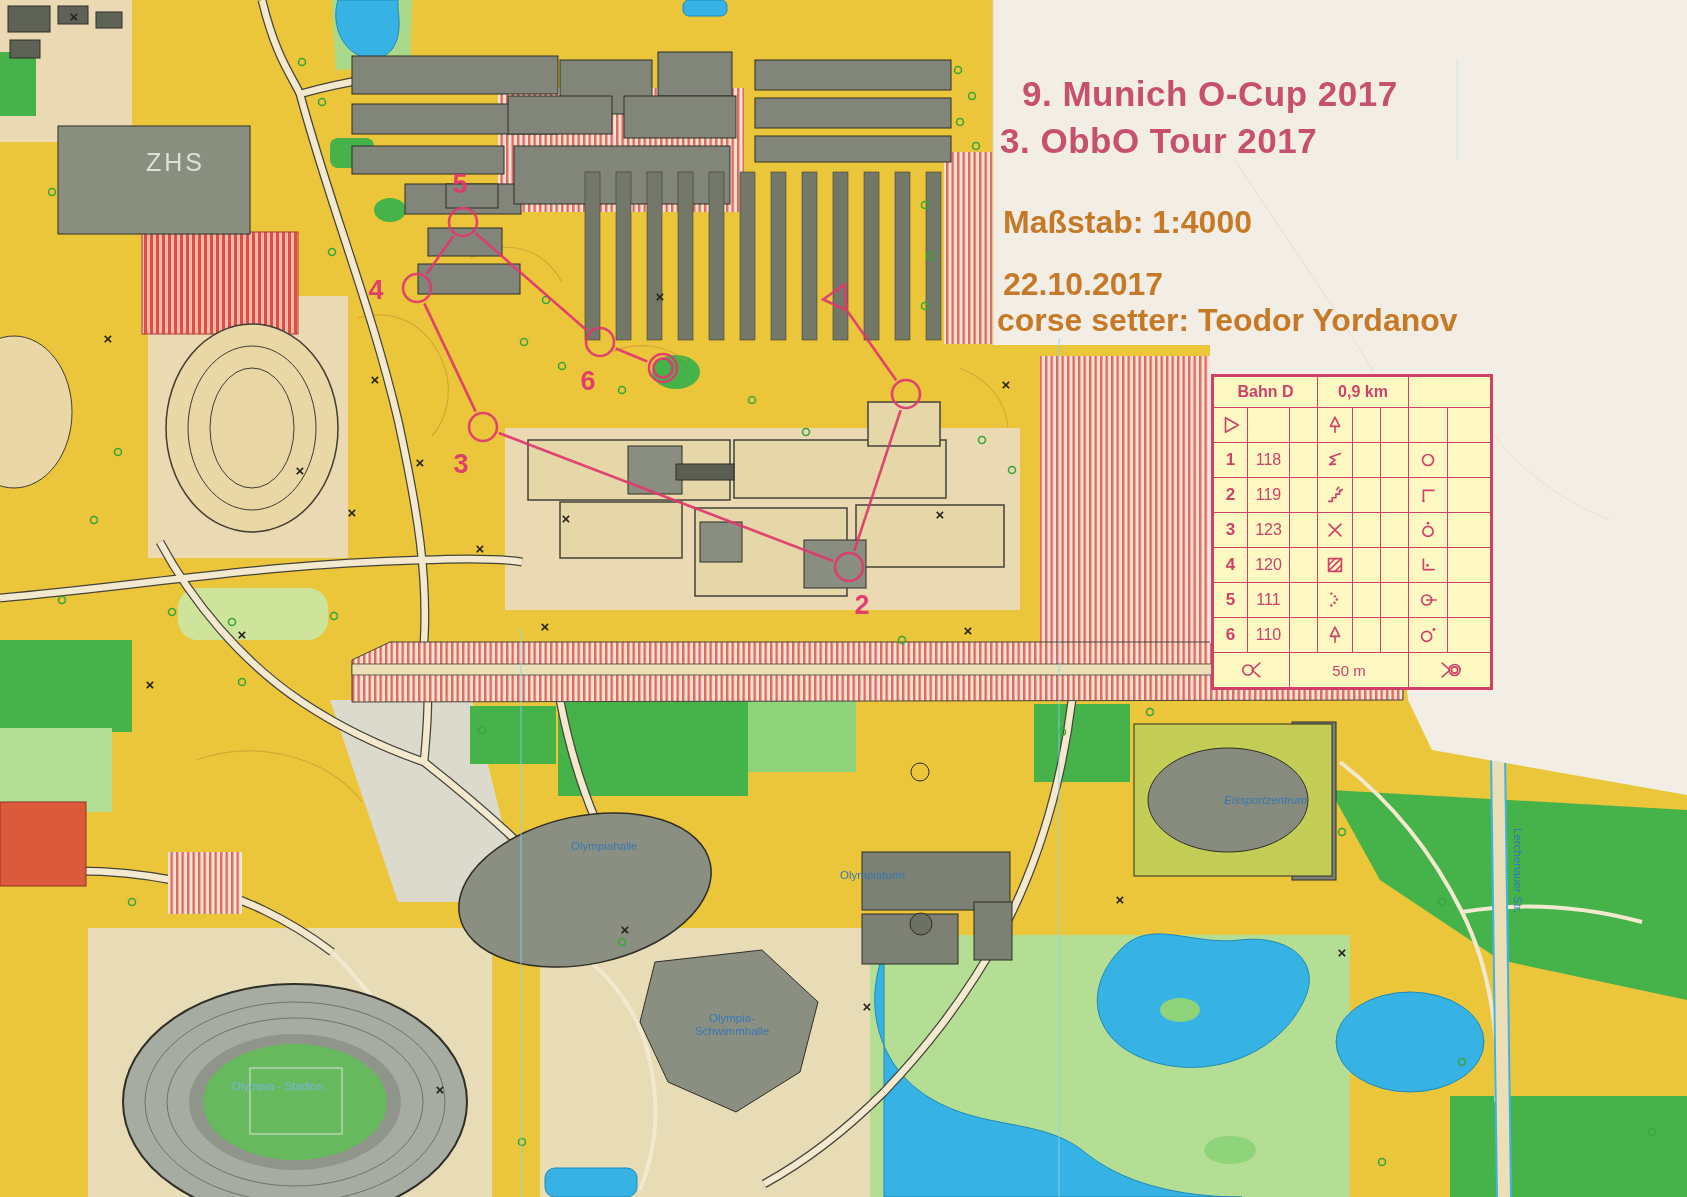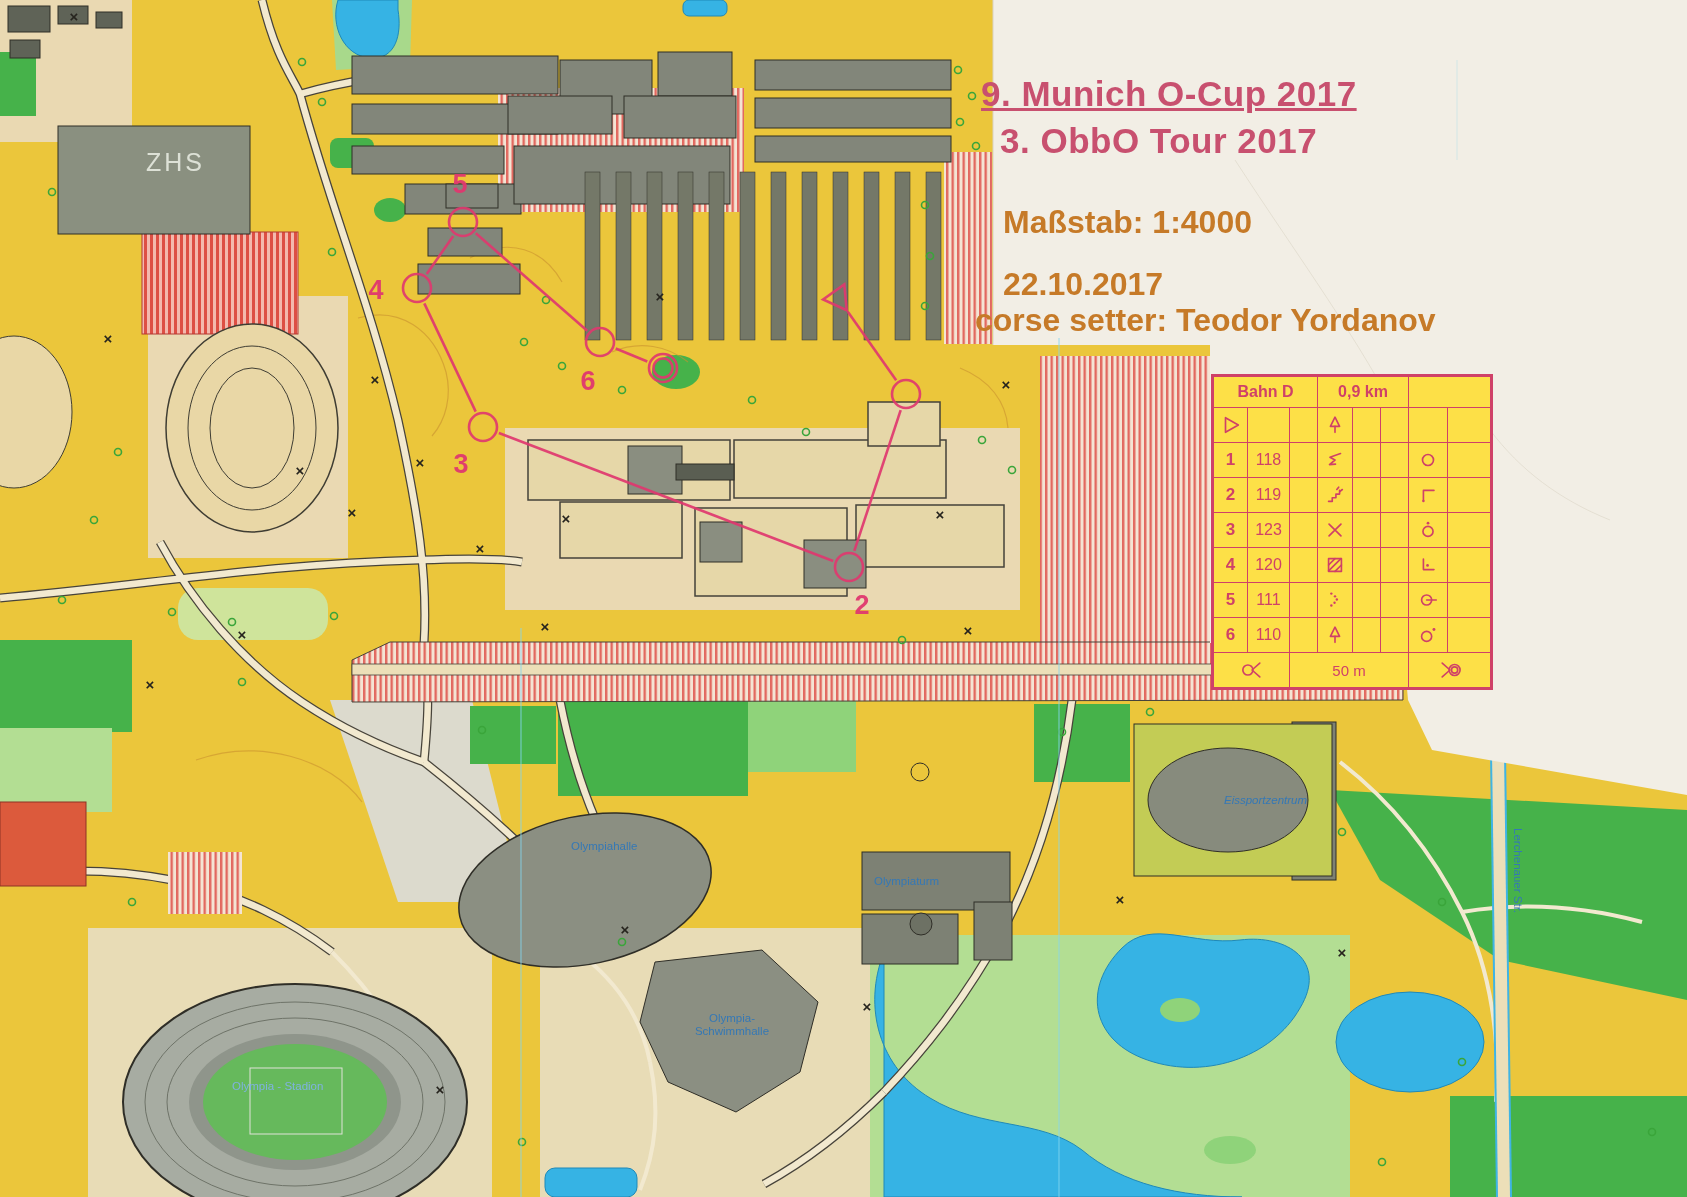--- a/index.html
+++ b/index.html
@@ -1,28 +1,28 @@
 <!DOCTYPE html>
 <html><head>
 <meta charset="utf-8">
 <style>
   html,body{margin:0;padding:0;background:#d8d1c1;}
   #stage{position:relative;width:1687px;height:1197px;overflow:hidden;
          font-family:"Liberation Sans",sans-serif;background:#ebc63b;}
   #map-svg{position:absolute;left:0;top:0;}
   .info{position:absolute;white-space:nowrap;}
   #title1,#title2{font-size:35px;font-weight:bold;color:#c8506f;letter-spacing:.5px;}
-  #title1{left:981px;top:74px;text-decoration:underline;}
+  #title1{left:1022px;top:74px;}
   #title2{left:1000px;top:121px;}
   #scale,#date,#setter{font-size:32px;font-weight:bold;color:#c67a28;}
   #scale{left:1003px;top:204px;}
   #date{left:1003px;top:266px;}
-  #setter{left:975px;top:302px;text-align:center;}
+  #setter{left:997px;top:302px;text-align:center;}
   #control-card{position:absolute;left:1211px;top:374px;border-collapse:collapse;
-                background:#fde047;border:3px solid #cf4168;color:#cf4168;table-layout:fixed;}
+                background:#fef9c3;border:3px solid #cf4168;color:#cf4168;table-layout:fixed;}
   #control-card td{border:1.5px solid #cf4168;text-align:center;vertical-align:middle;
                    padding:0;height:34px;overflow:hidden;}
   #control-card tr.hd-row td{height:30px;font-weight:bold;font-size:16px;}
   #control-card td.num{font-weight:bold;font-size:17px;}
   #control-card td.code{font-size:16px;}
   #control-card td.dist{font-size:15px;margin-top:36px;}
   #control-card svg{display:inline-block;vertical-align:middle;stroke:#cf4168;fill:none;
                     stroke-width:1.8;stroke-linecap:round;stroke-linejoin:round;}
   #control-card svg .dot{fill:#cf4168;stroke:none;}
   #labels-layer div{position:absolute;white-space:nowrap;}
@@ -318,21 +318,21 @@
         <text x="461" y="466" fill="#e0386f" font-size="27" font-weight="bold" text-anchor="middle" dominant-baseline="middle" opacity="0.95" font-family="&quot;Liberation Sans&quot;,sans-serif">3</text>
         <text x="376" y="292" fill="#e0386f" font-size="27" font-weight="bold" text-anchor="middle" dominant-baseline="middle" opacity="0.95" font-family="&quot;Liberation Sans&quot;,sans-serif">4</text>
         <text x="460" y="186" fill="#e0386f" font-size="27" font-weight="bold" text-anchor="middle" dominant-baseline="middle" opacity="0.95" font-family="&quot;Liberation Sans&quot;,sans-serif">5</text>
         <text x="588" y="383" fill="#e0386f" font-size="27" font-weight="bold" text-anchor="middle" dominant-baseline="middle" opacity="0.95" font-family="&quot;Liberation Sans&quot;,sans-serif">6</text>
       </g>
 </svg>
 
 <div id="labels-layer">
       <div class="lbl-zhs" style="left: 146px; top: 148px;">ZHS</div>
       <div class="lbl-blue" style="left: 540px; top: 840px; margin-left: 31px;">Olympiahalle</div>
-      <div class="lbl-blue" style="left: 874px; top: 869px; margin-top: 6px;">Olympiaturm</div>
+      <div class="lbl-blue" style="left: 840px; top: 869px;">Olympiaturm</div>
       <div class="lbl-blue" style="left: 1224px; top: 794px; font-style: italic;">Eissportzentrum</div>
       <div class="lbl-blue lbl-center" style="left: 662px; top: 1012px; width: 140px;">Olympia-<br>Schwimmhalle</div>
       <div class="lbl-stadion" style="left: 232px; top: 1080px;">Olympia - Stadion</div>
       <div class="lbl-blue" style="left: 1524px; top: 828px; transform: rotate(90deg); transform-origin: 0px 0px;">Lerchenauer Str.</div>
     </div>
 
 <div>
   <div class="info" id="title1">9. Munich O-Cup 2017</div>
   <div class="info" id="title2">3. ObbO Tour 2017</div>
   <div class="info" id="scale">Maßstab: 1:4000</div>

